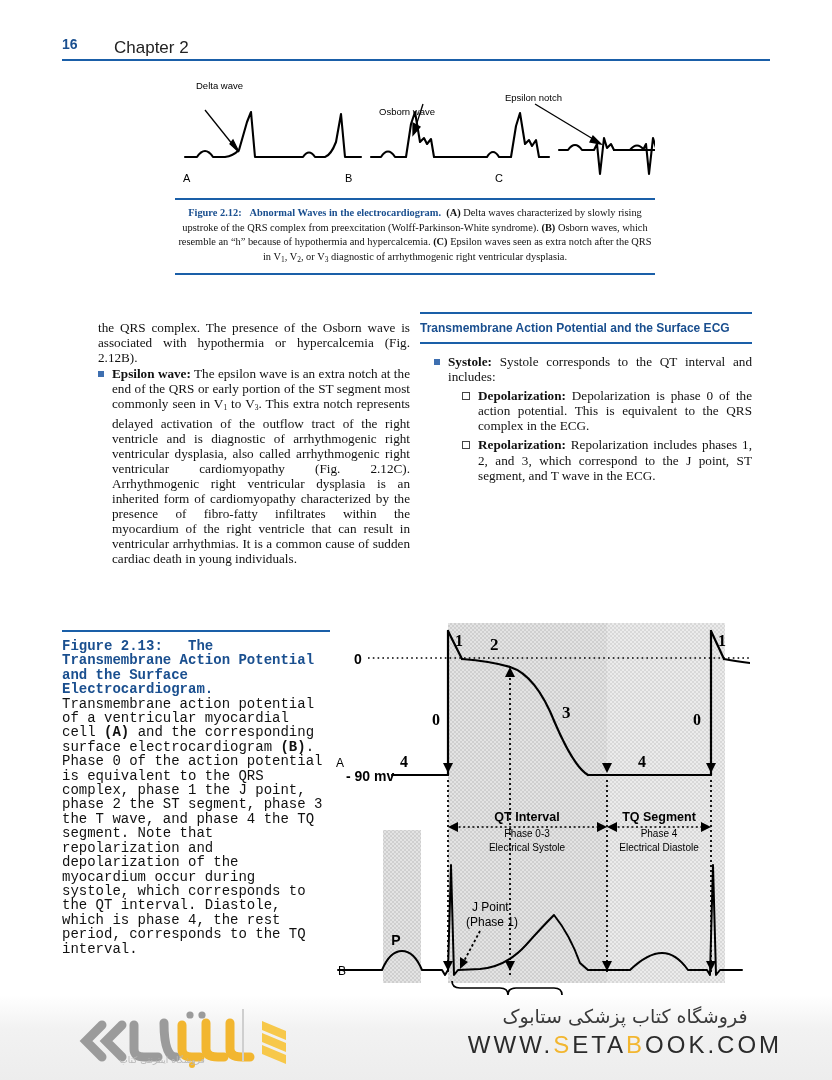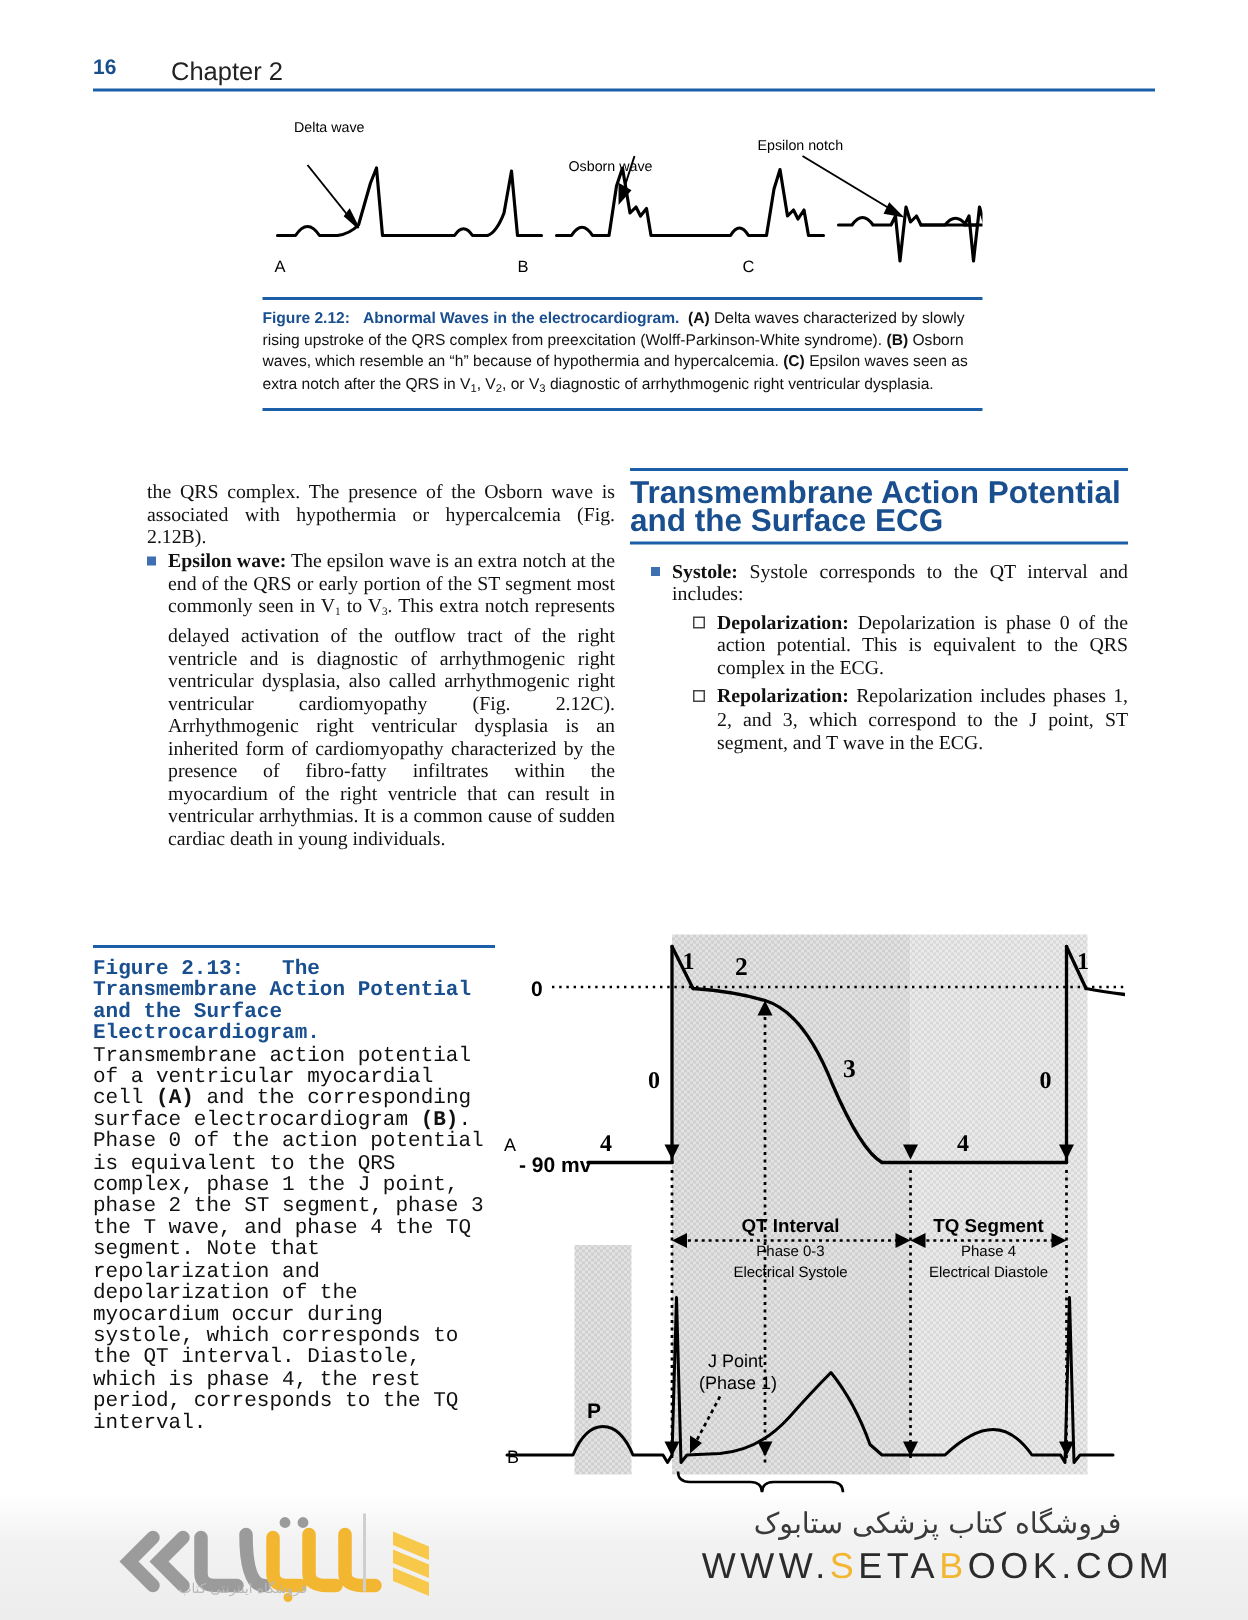--- a/index.html
+++ b/index.html
@@ -41,23 +41,23 @@
     font-family:"Liberation Sans", sans-serif;
     font-size:11px;color:#000;
   }
 
   
   .cap212{position:absolute;left:175px;top:198px;width:480px;}
   .cap212 .toprule{width:480px;height:2px;background:#1a5fa8;margin-bottom:6px;}
   .cap212 .botrule{width:480px;height:2px;background:#1a5fa8;margin-top:6px;}
   .cap212 p{
     margin:0;
-    font-family:Liberation Sans, sans-serif;
+    font-family:Liberation Serif, serif;
     font-size:10.4px;line-height:14.6px;color:#111;
-    text-align:left;
+    text-align:center;
   }
   .cap212 .head{color:#1a4f8f;font-weight:bold;}
   .cap212 b{font-weight:bold;}
   sub{font-size:7.5px;vertical-align:-2px;}
 
   
   .colL{position:absolute;left:98px;top:320px;width:312px;}
   .colR{position:absolute;left:420px;top:312px;width:332px;}
 
   .body p{
@@ -82,21 +82,21 @@
   .body b{font-weight:bold;}
 
   .sect-head{
     position:relative;margin-bottom:10px;
   }
   .sect-head .r1{width:332px;height:2px;background:#1a5fa8;}
   .sect-head .r2{width:332px;height:2px;background:#1a5fa8;margin-top:4px;}
   .sect-head h2{
     margin:5px 0 4px 0;
     font-family:"Liberation Sans", sans-serif;
-    font-weight:bold;font-size:21px;line-height:19px;color:#1a4f8f;
+    font-weight:bold;font-size:12px;line-height:19px;color:#1a4f8f;
   }
 
   
   .cap213{position:absolute;left:62px;top:630px;width:268px;}
   .cap213 .toprule{width:268px;height:2px;background:#1a5fa8;margin-bottom:7px;}
   .cap213 p{
     margin:0;
     font-family:Liberation Mono, monospace;
     font-size:14px;line-height:14.4px;color:#111;
   }

